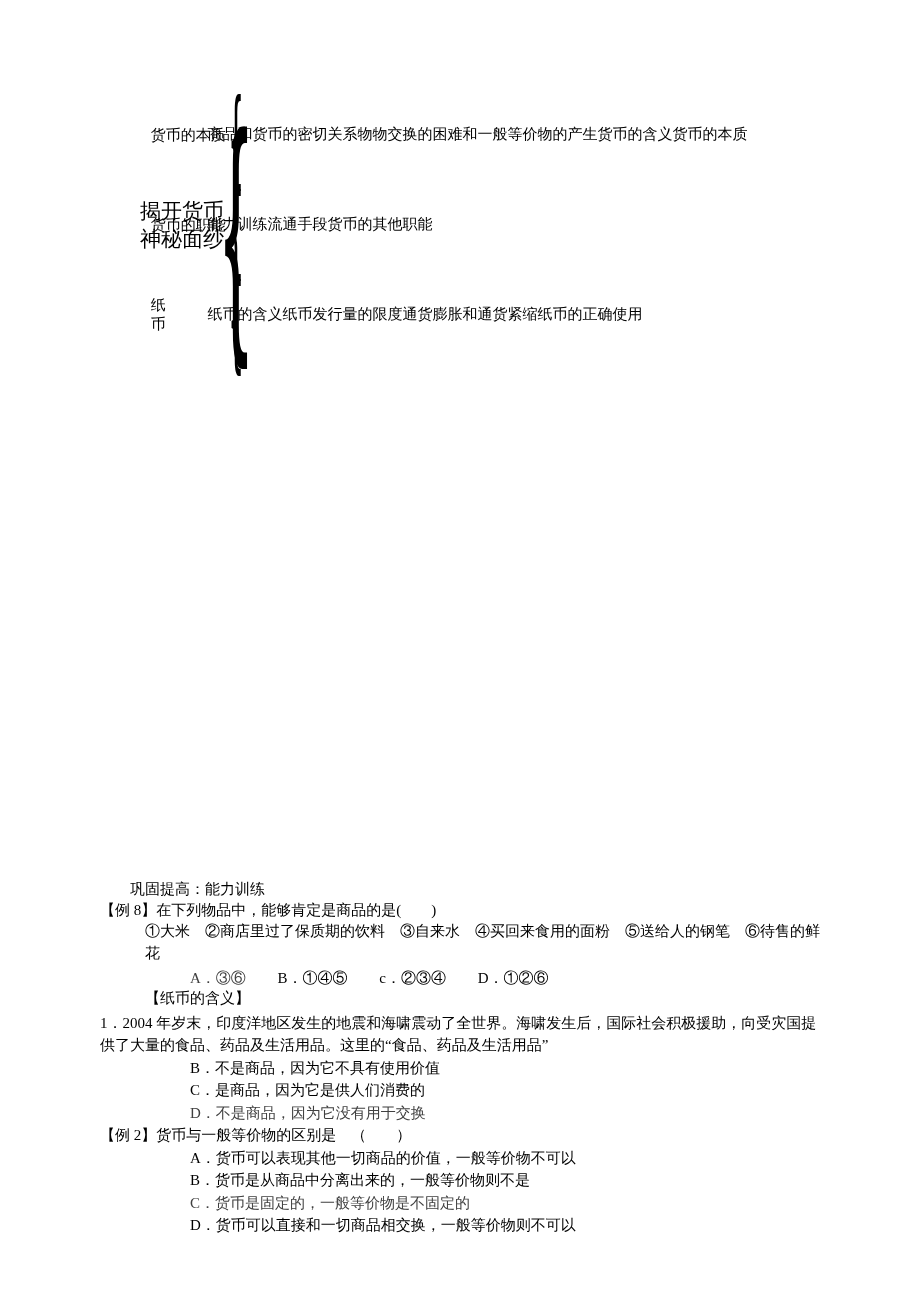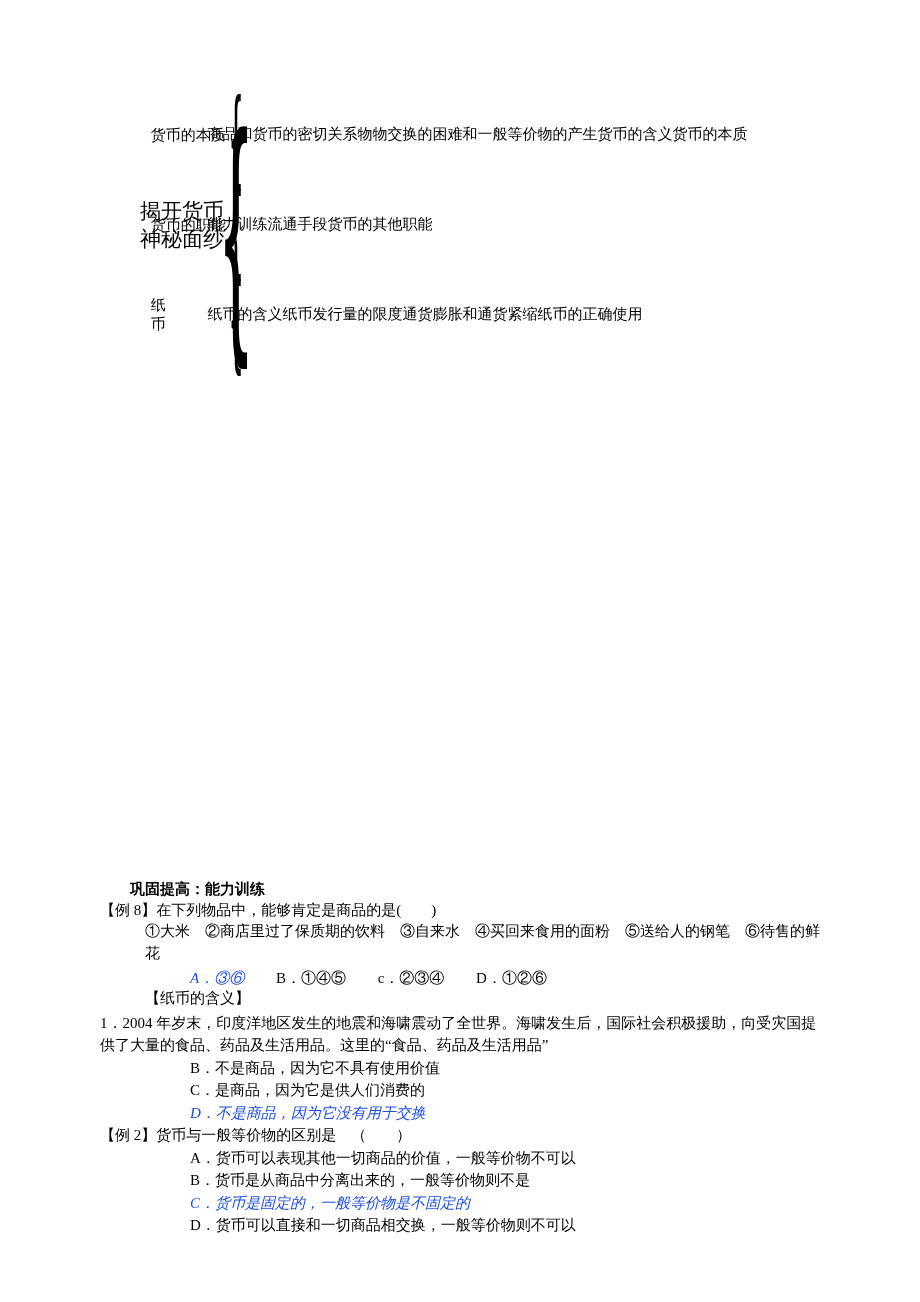--- a/index.html
+++ b/index.html
@@ -49,35 +49,35 @@
   .mid-label { width: 80px; letter-spacing: 0; }
   .mid-label.spaced { letter-spacing: 16px; }
   .leaf-list {
     display: flex;
     flex-direction: row;
     font-size: 15px;
     line-height: 1.55;
   }
   .section-title {
     font-size: 15px;
-    font-weight: bold;
+    font-weight: normal;
     text-indent: 2em;
     margin-top: 6px;
   }
   .body-text {
     font-size: 15px;
     line-height: 1.5;
   }
   .indent1 { padding-left: 3em; font-family: Liberation Mono, monospace; }
   .indent-opt { padding-left: 6em; }
   .options-row {
     padding-left: 6em;
   }
   .opt { display: inline-block; margin-right: 28px; }
-  .red { color: #1d4ed8; font-style: italic; }
+  .red { color: #404040; }
 </style>
 </head>
 <body>
 
 <div class="page">
 
   <div class="diagram">
     <div class="level">
       <div class="root-label">揭开货币神秘面纱</div>
       <div class="brace big">{</div>

